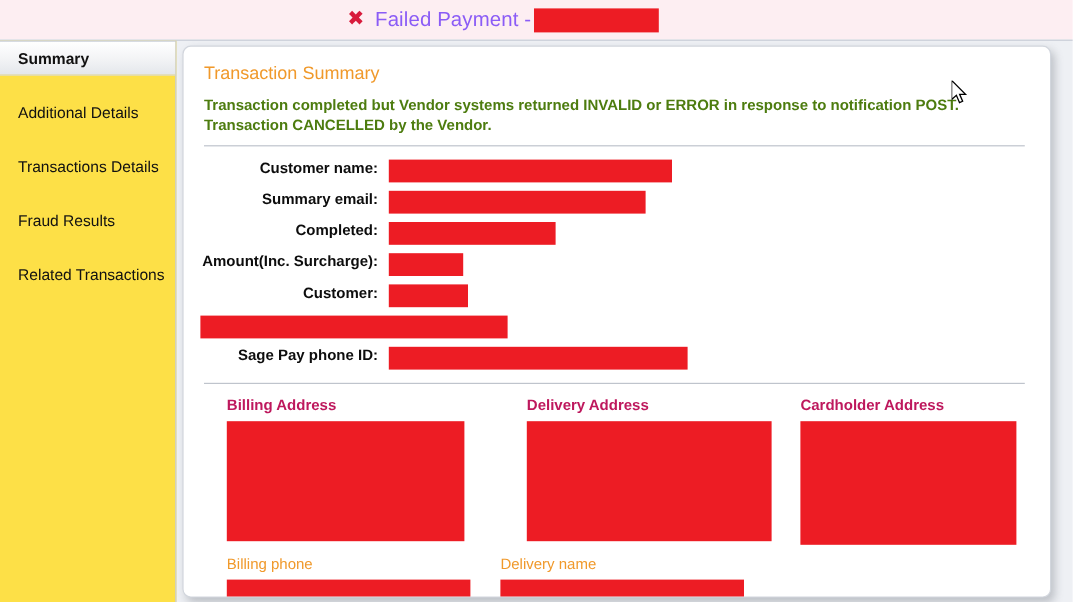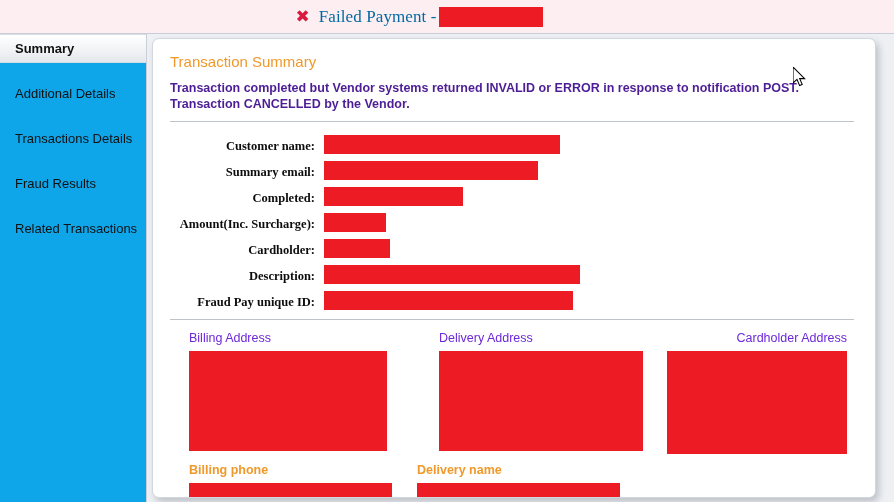--- a/index.html
+++ b/index.html
@@ -35,25 +35,24 @@
   }
   .fail-x {
     color: #d81b3c;
     font-size: 17px;
     font-weight: bold;
     line-height: 1;
     margin-right: 9px;
     font-family: "DejaVu Sans", sans-serif;
   }
   .banner-text {
-    color: #0369a1;
+    color: #8b5cf6;
     font-size: 17px;
     letter-spacing: 0.1px;
     white-space: nowrap;
-    font-family: Liberation Serif, serif;
   }
   .redact {
     background: #ed1c24;
     display: inline-block;
     vertical-align: middle;
   }
   #banner-redaction {
     width: 104px;
     height: 20px;
     margin-left: 2px;
@@ -71,21 +70,21 @@
     box-sizing: border-box;
   }
 
   
   #sidebar {
     position: absolute;
     left: 0;
     top: 0;
     width: 147px;
     height: 469px;
-    background: #0ea5e9;
+    background: #fde047;
     border-right: 1px solid #c9ced6;
     box-sizing: border-box;
   }
   .side-item {
     height: 29px;
     display: flex;
     align-items: center;
     padding-left: 15px;
     font-size: 13px;
     color: #111111;
@@ -121,38 +120,37 @@
   }
   #transaction-summary-title {
     color: #f0992b;
     font-size: 15px;
     margin: 0 0 10px 3px;
     font-weight: normal;
   }
   #status-message {
     font-size: 12.5px;
     font-weight: bold;
-    color: #4c1d95;
+    color: #4d7c0f;
     line-height: 16px;
     margin: 0 0 9px 3px;
     max-width: 700px;
   }
   .hrule {
     height: 1px;
     background: #bfc4cc;
     margin: 0 3px 11px 3px;
   }
 
   
   .field-row {
     display: flex;
-    align-items: flex-end;
+    align-items: flex-start;
     height: 21px;
     margin-bottom: 5px;
-    font-family: Liberation Serif, serif;
   }
   .field-label {
     width: 157px;
     text-align: right;
     font-size: 12.5px;
     font-weight: bold;
     color: #0d0d0d;
     padding-right: 9px;
     box-sizing: border-box;
     white-space: nowrap;
@@ -169,43 +167,43 @@
   }
   #address-section {
     display: flex;
     padding: 11px 0 0 22px;
   }
   .addr-col {
     margin-right: 28px;
   }
   .addr-col.c1 { width: 200px; }
   .addr-col.c2 { width: 200px; margin-left: 22px; }
-  .addr-col.c3 { width: 180px; margin-right: 0; text-align: right; }
+  .addr-col.c3 { width: 180px; margin-right: 0; }
   .addr-heading {
-    color: #6d28d9;
+    color: #be185d;
     font-size: 12.5px;
-    font-weight: normal;
+    font-weight: bold;
     margin-bottom: 6px;
   }
   .addr-block { height: 100px; }
   #billing-address-block { width: 198px; }
   #delivery-address-block { width: 204px; }
   #cardholder-address-block { width: 180px; height: 103px; }
 
   #phone-section {
     display: flex;
     padding: 9px 0 0 22px;
   }
   .phone-col { margin-right: 28px; }
   .phone-col.p1 { width: 200px; }
   .phone-col.p2 { width: 200px; }
   .phone-heading {
     color: #f0992b;
     font-size: 12.5px;
-    font-weight: bold;
+    font-weight: normal;
     margin-bottom: 6px;
   }
   .phone-block { height: 22px; }
   #billing-phone-block { width: 203px; }
   #delivery-phone-block { width: 203px; }
 
   
   #mouse-cursor {
     position: absolute;
     left: 793px;
@@ -271,31 +269,30 @@
           <div class="field-label">Completed:</div>
           <div class="redact field-value" style="width:139px"></div>
         </div>
 
         <div class="field-row">
           <div class="field-label">Amount(Inc. Surcharge):</div>
           <div class="redact field-value" style="width:62px"></div>
         </div>
 
         <div class="field-row">
-          <div class="field-label">Cardholder:</div>
+          <div class="field-label">Customer:</div>
           <div class="redact field-value" style="width:66px"></div>
         </div>
 
         <div class="field-row">
-          <div class="field-label">Description:</div>
           <div class="redact field-value" style="width:256px"></div>
         </div>
 
         <div class="field-row">
-          <div class="field-label">Fraud Pay unique ID:</div>
+          <div class="field-label">Sage Pay phone ID:</div>
           <div class="redact field-value" style="width:249px"></div>
         </div>
 
       </div>
 
       <div class="hrule2"></div>
 
       <div id="address-section">
         <div class="addr-col c1">
           <div class="addr-heading">Billing Address</div>

